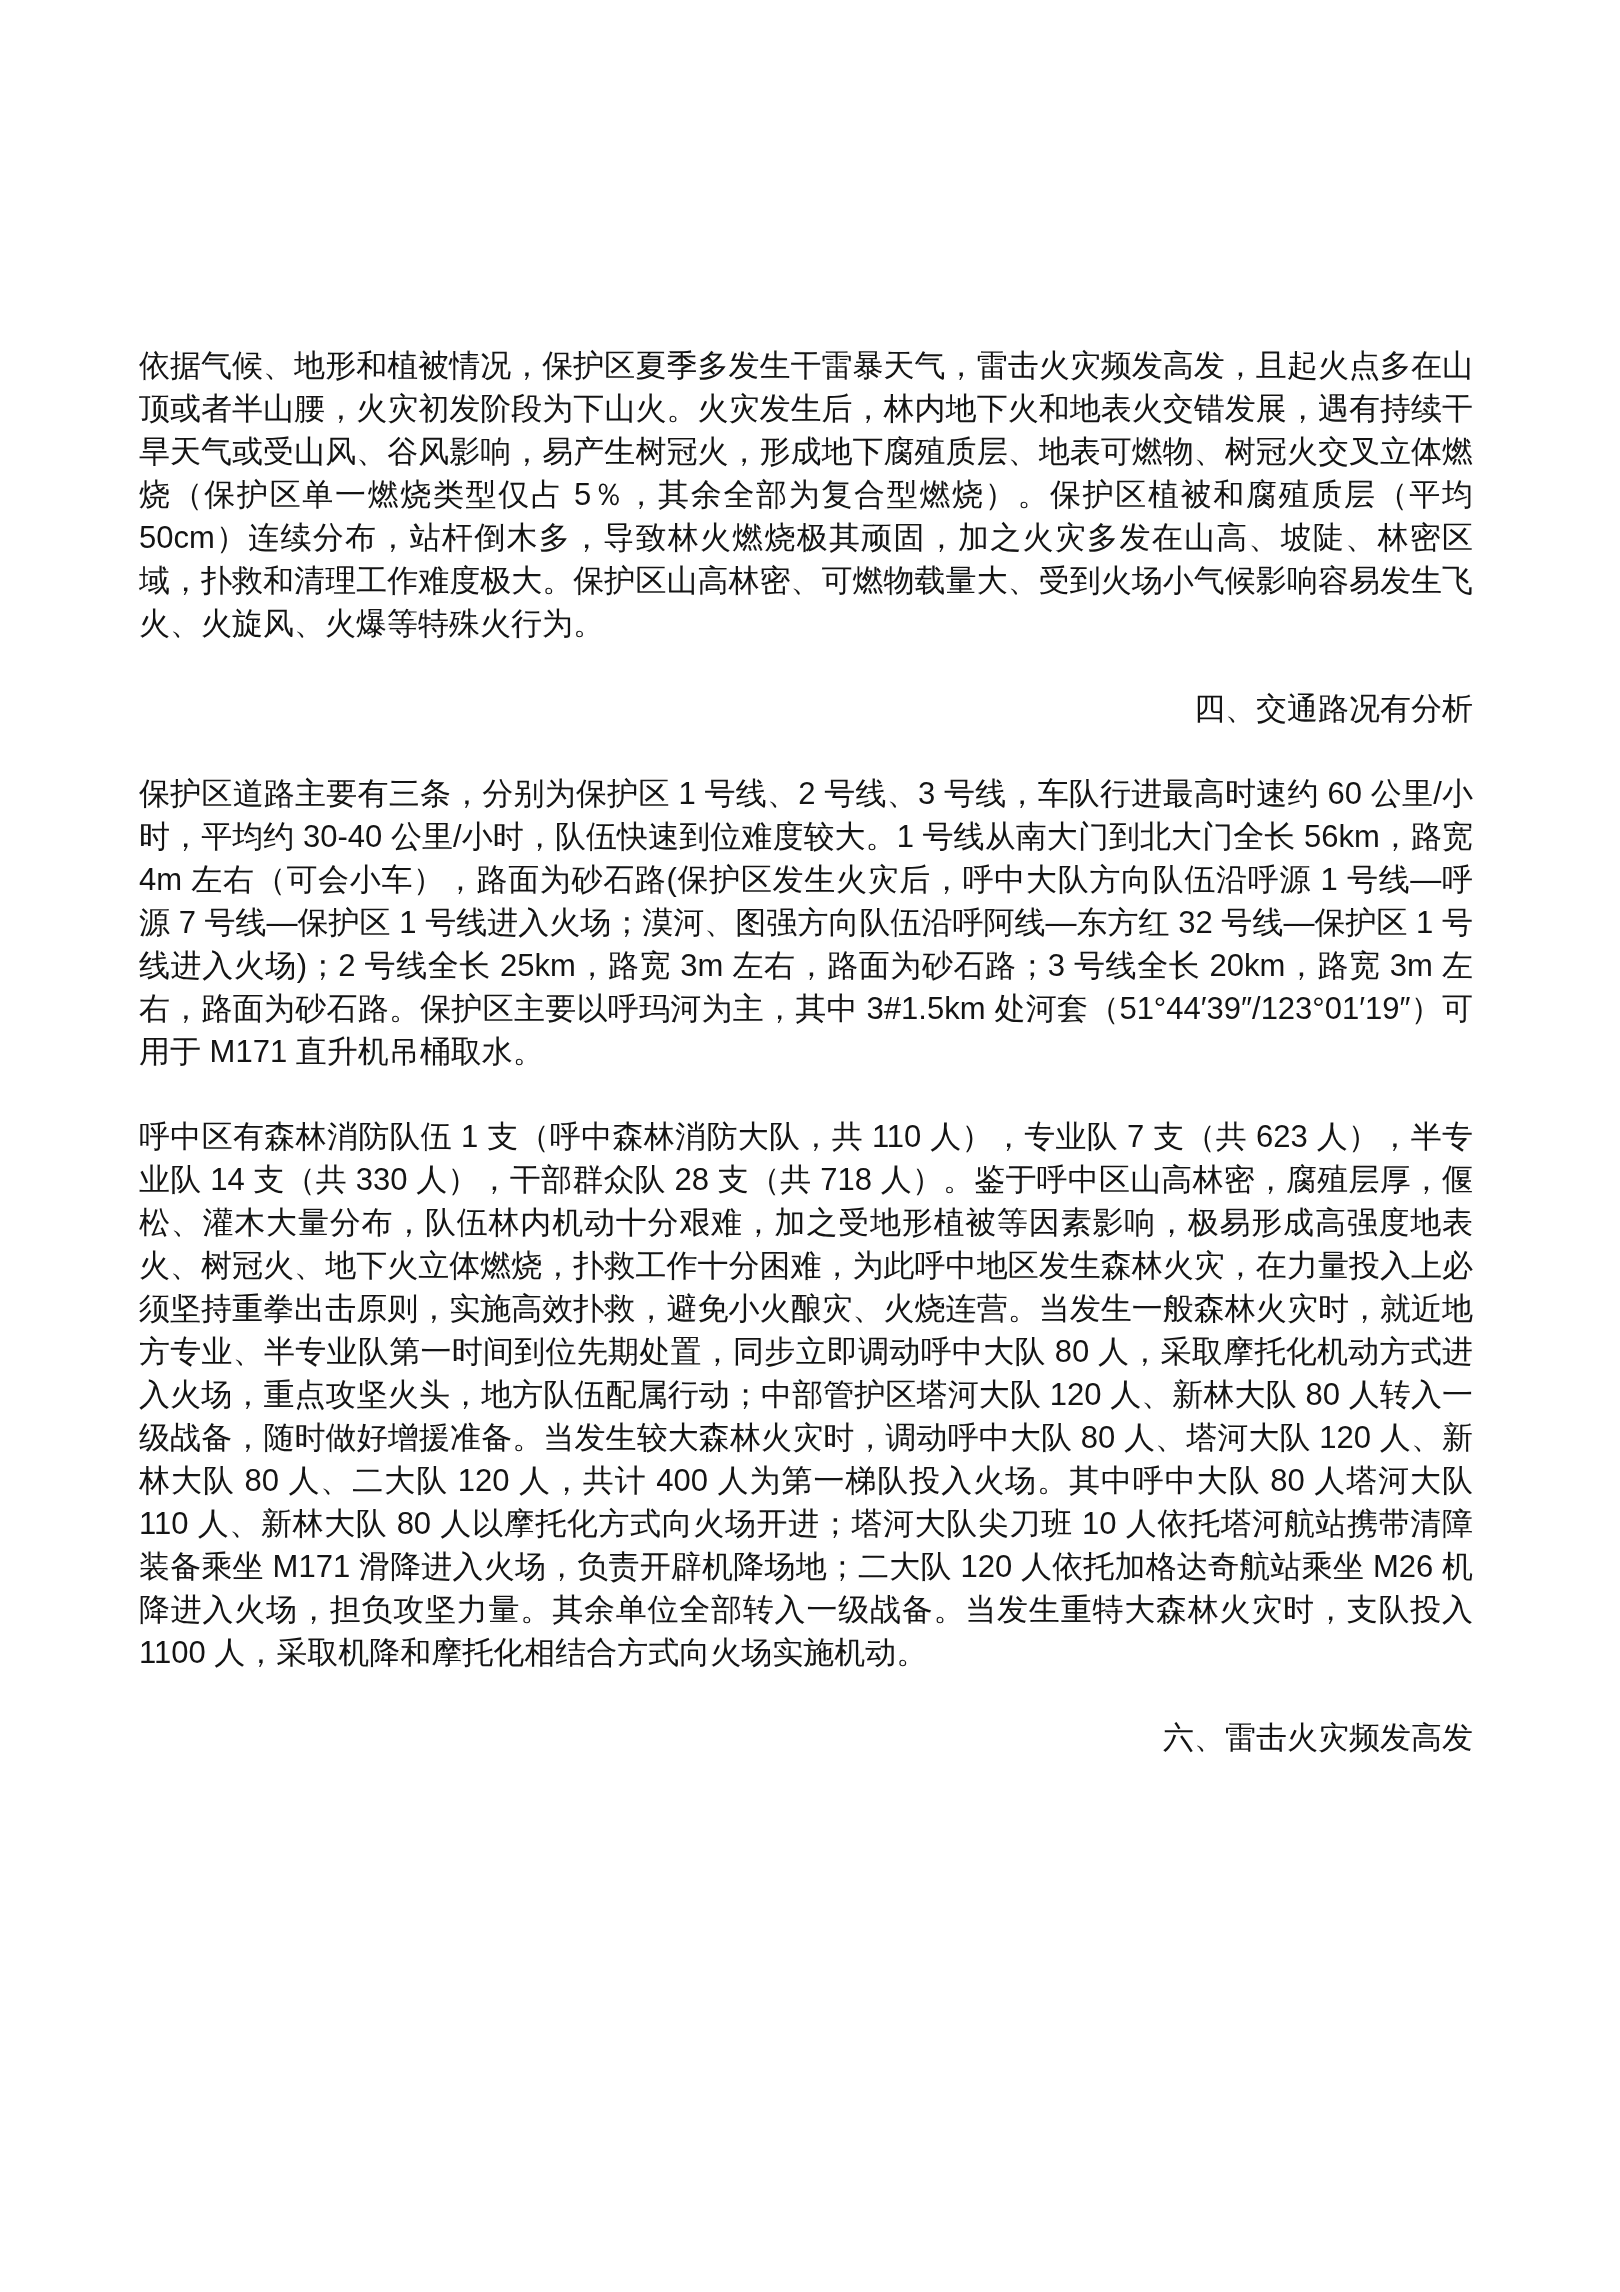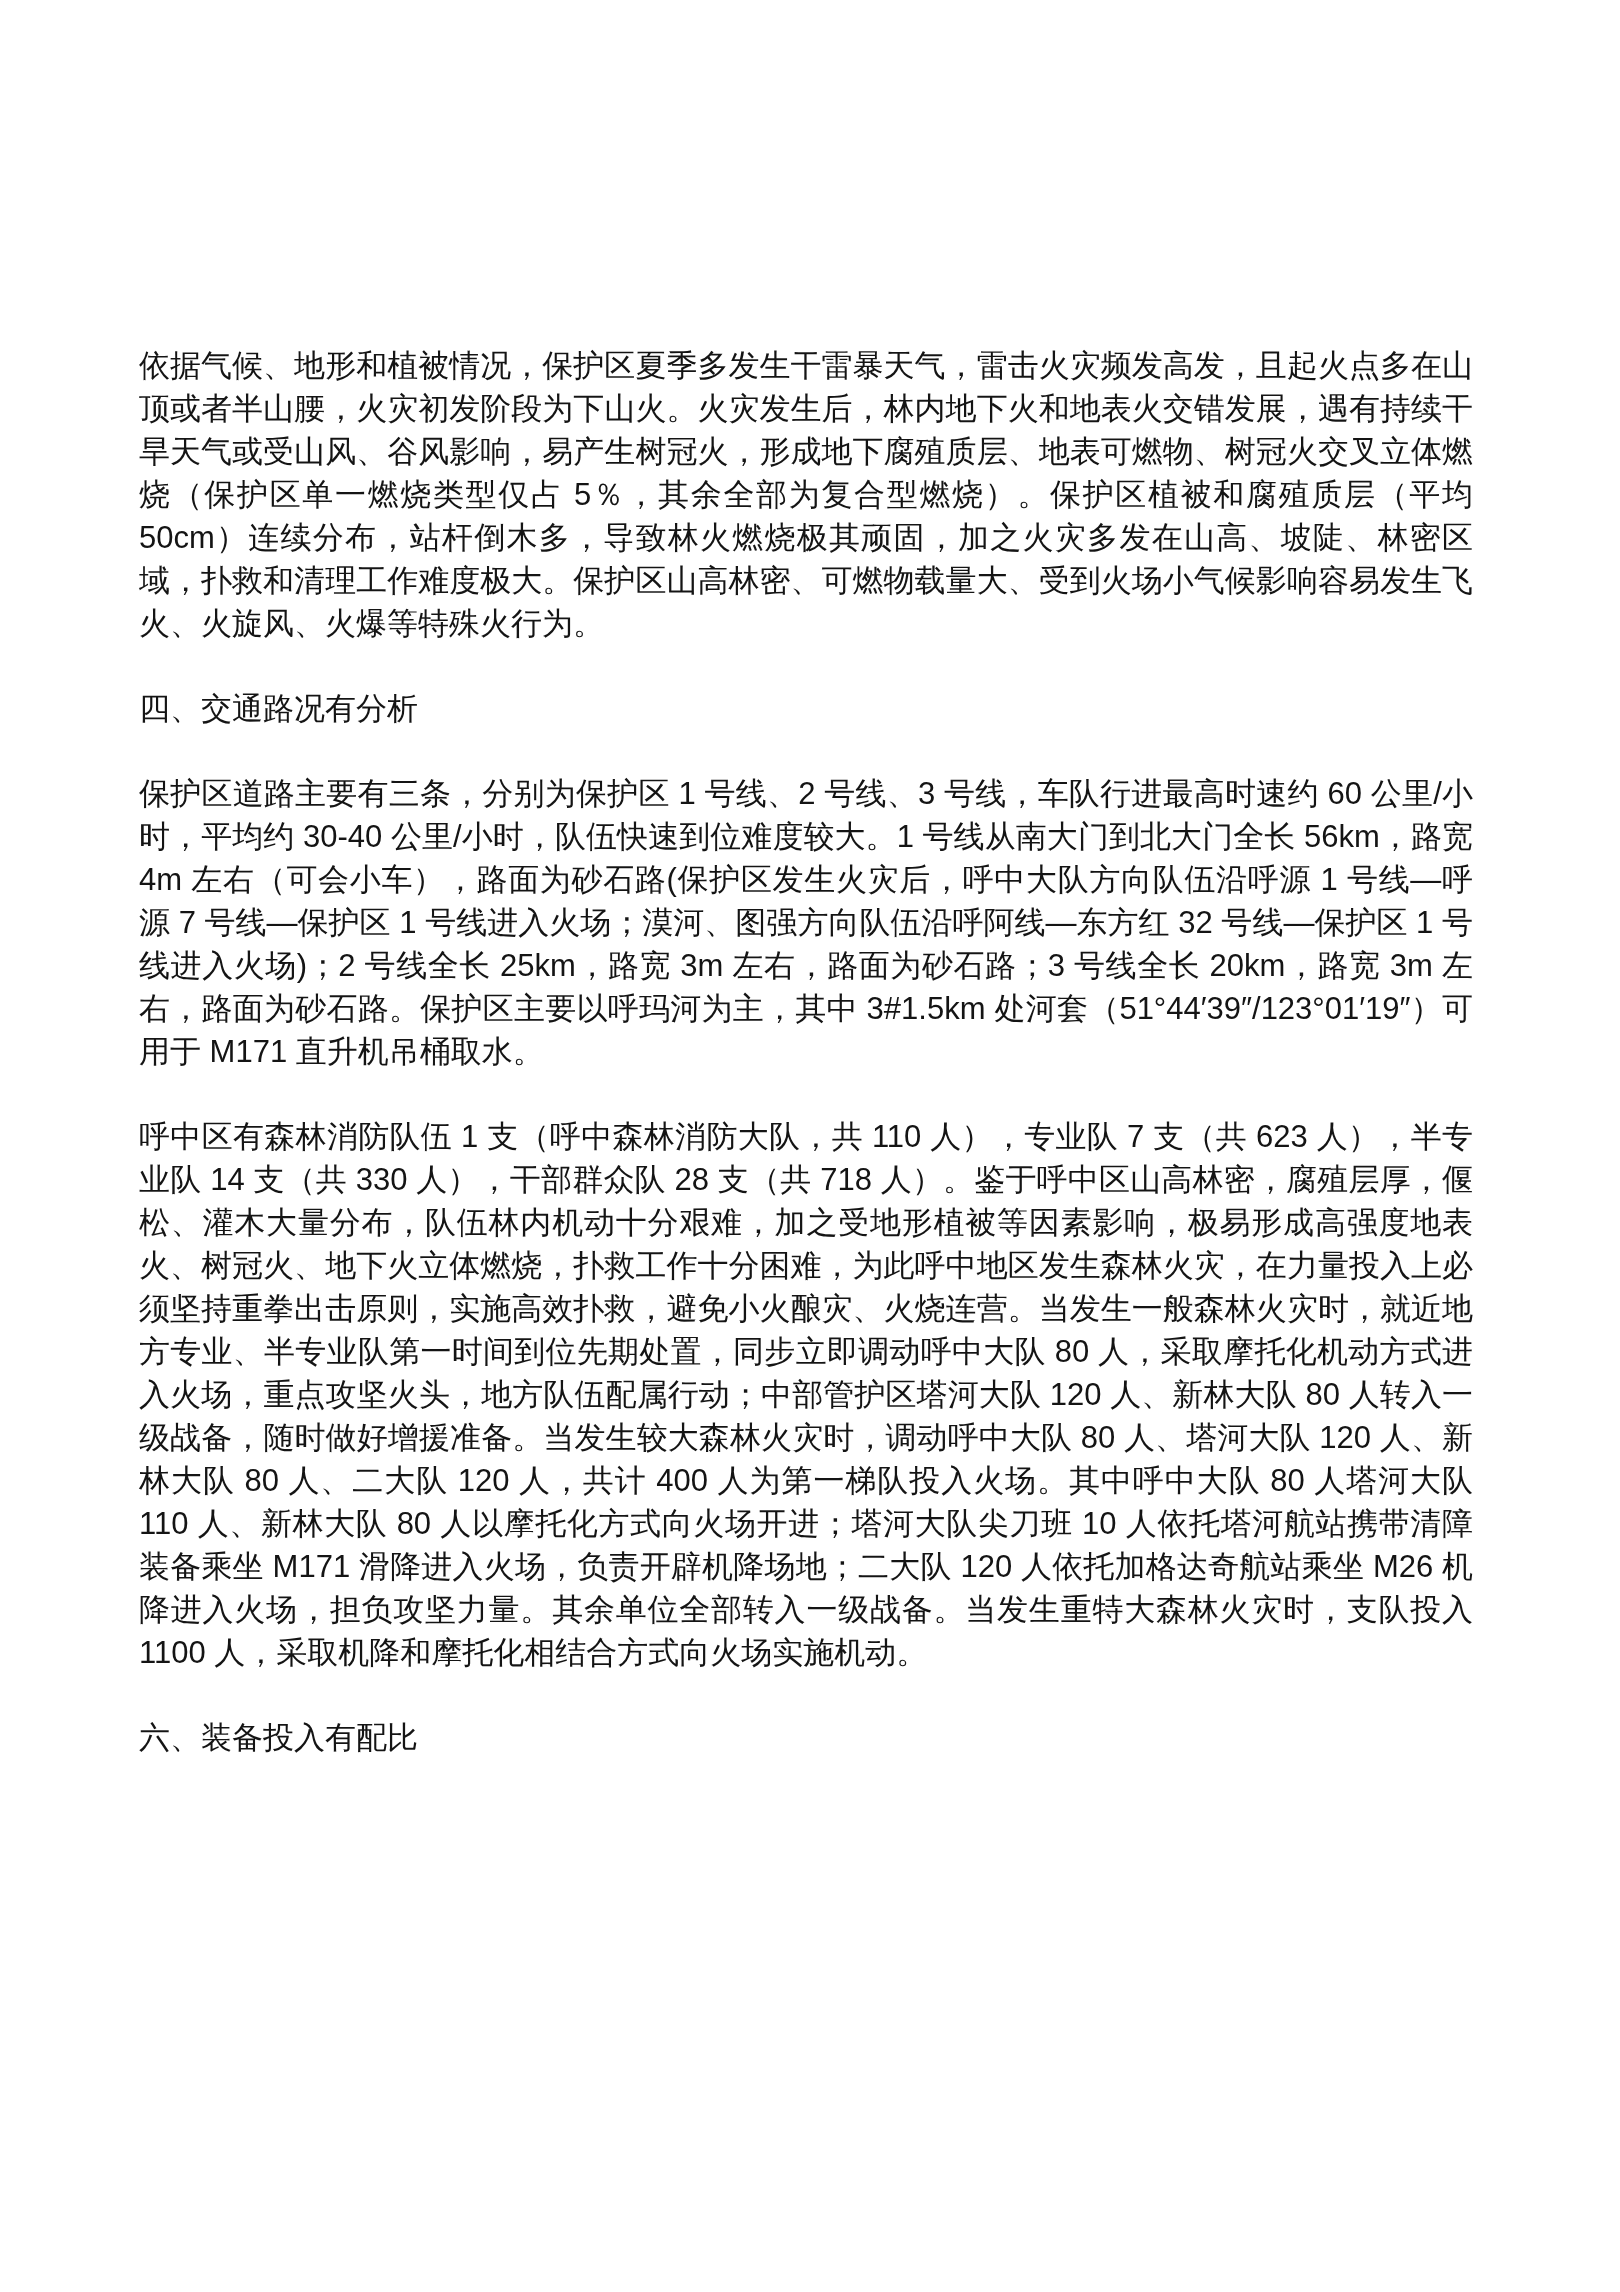--- a/index.html
+++ b/index.html
@@ -23,32 +23,32 @@
     margin: 0 8px 42px 0;
     font-size: 31px;
     font-weight: normal;
     line-height: 43px;
   }
   p.doc-block {
     text-align: justify;
     text-justify: inter-ideograph;
   }
   h2.doc-block {
-    text-align: left;
+    text-align: right;
   }
 </style>
 </head>
 <body>
 
 <div class="page">
   <p class="doc-block">依据气候、地形和植被情况，保护区夏季多发生干雷暴天气，雷击火灾频发高发，且起火点多在山顶或者半山腰，火灾初发阶段为下山火。火灾发生后，林内地下火和地表火交错发展，遇有持续干旱天气或受山风、谷风影响，易产生树冠火，形成地下腐殖质层、地表可燃物、树冠火交叉立体燃烧（保护区单一燃烧类型仅占 5％，其余全部为复合型燃烧）。保护区植被和腐殖质层（平均 50cm）连续分布，站杆倒木多，导致林火燃烧极其顽固，加之火灾多发在山高、坡陡、林密区域，扑救和清理工作难度极大。保护区山高林密、可燃物载量大、受到火场小气候影响容易发生飞火、火旋风、火爆等特殊火行为。</p>
 
   <h2 class="doc-block">四、交通路况有分析</h2>
 
   <p class="doc-block">保护区道路主要有三条，分别为保护区 1 号线、2 号线、3 号线，车队行进最高时速约 60 公里/小时，平均约 30-40 公里/小时，队伍快速到位难度较大。1 号线从南大门到北大门全长 56km，路宽 4m 左右（可会小车），路面为砂石路(保护区发生火灾后，呼中大队方向队伍沿呼源 1 号线—呼源 7 号线—保护区 1 号线进入火场；漠河、图强方向队伍沿呼阿线—东方红 32 号线—保护区 1 号线进入火场)；2 号线全长 25km，路宽 3m 左右，路面为砂石路；3 号线全长 20km，路宽 3m 左右，路面为砂石路。保护区主要以呼玛河为主，其中 3#1.5km 处河套（51°44′39″/123°01′19″）可用于 M171 直升机吊桶取水。</p>
 
 
   <p class="doc-block">呼中区有森林消防队伍 1 支（呼中森林消防大队，共 110 人），专业队 7 支（共 623 人），半专业队 14 支（共 330 人），干部群众队 28 支（共 718 人）。鉴于呼中区山高林密，腐殖层厚，偃松、灌木大量分布，队伍林内机动十分艰难，加之受地形植被等因素影响，极易形成高强度地表火、树冠火、地下火立体燃烧，扑救工作十分困难，为此呼中地区发生森林火灾，在力量投入上必须坚持重拳出击原则，实施高效扑救，避免小火酿灾、火烧连营。当发生一般森林火灾时，就近地方专业、半专业队第一时间到位先期处置，同步立即调动呼中大队 80 人，采取摩托化机动方式进入火场，重点攻坚火头，地方队伍配属行动；中部管护区塔河大队 120 人、新林大队 80 人转入一级战备，随时做好增援准备。当发生较大森林火灾时，调动呼中大队 80 人、塔河大队 120 人、新林大队 80 人、二大队 120 人，共计 400 人为第一梯队投入火场。其中呼中大队 80 人塔河大队 110 人、新林大队 80 人以摩托化方式向火场开进；塔河大队尖刀班 10 人依托塔河航站携带清障装备乘坐 M171 滑降进入火场，负责开辟机降场地；二大队 120 人依托加格达奇航站乘坐 M26 机降进入火场，担负攻坚力量。其余单位全部转入一级战备。当发生重特大森林火灾时，支队投入 1100 人，采取机降和摩托化相结合方式向火场实施机动。</p>
 
-  <h2 class="doc-block">六、装备投入有配比</h2>
+  <h2 class="doc-block">六、雷击火灾频发高发</h2>
 
 </div>
 
 
 </body></html>

